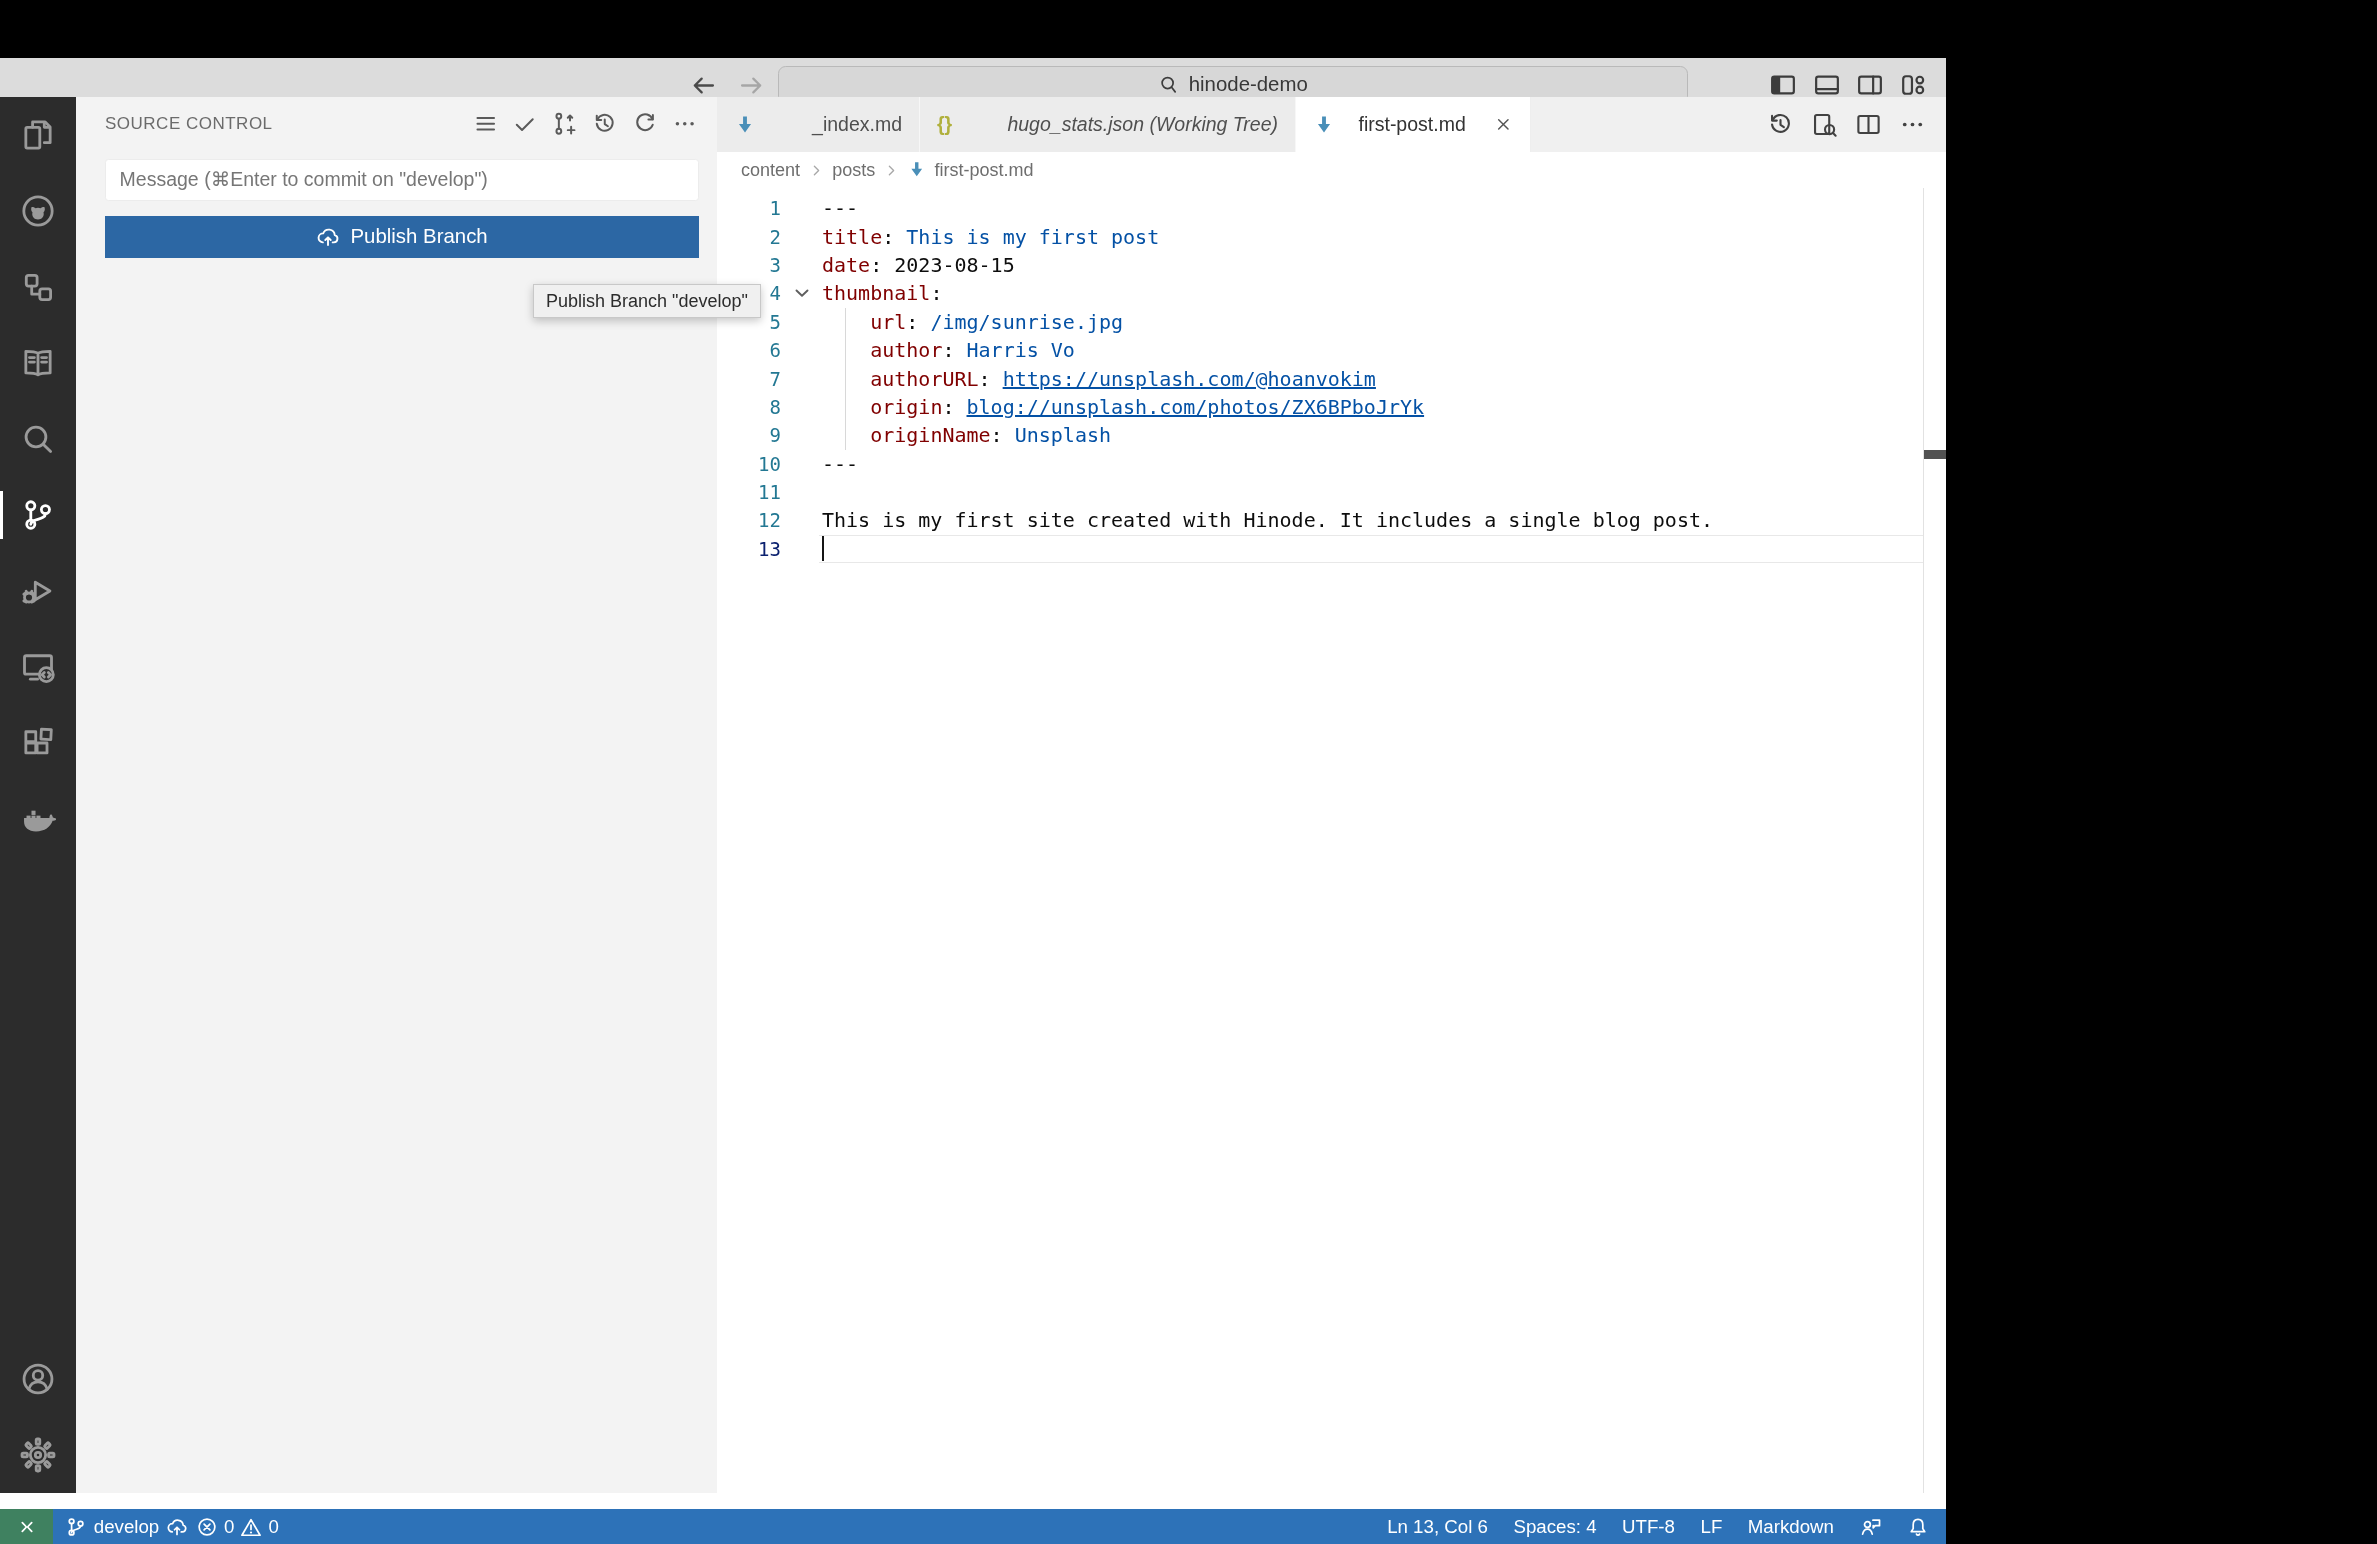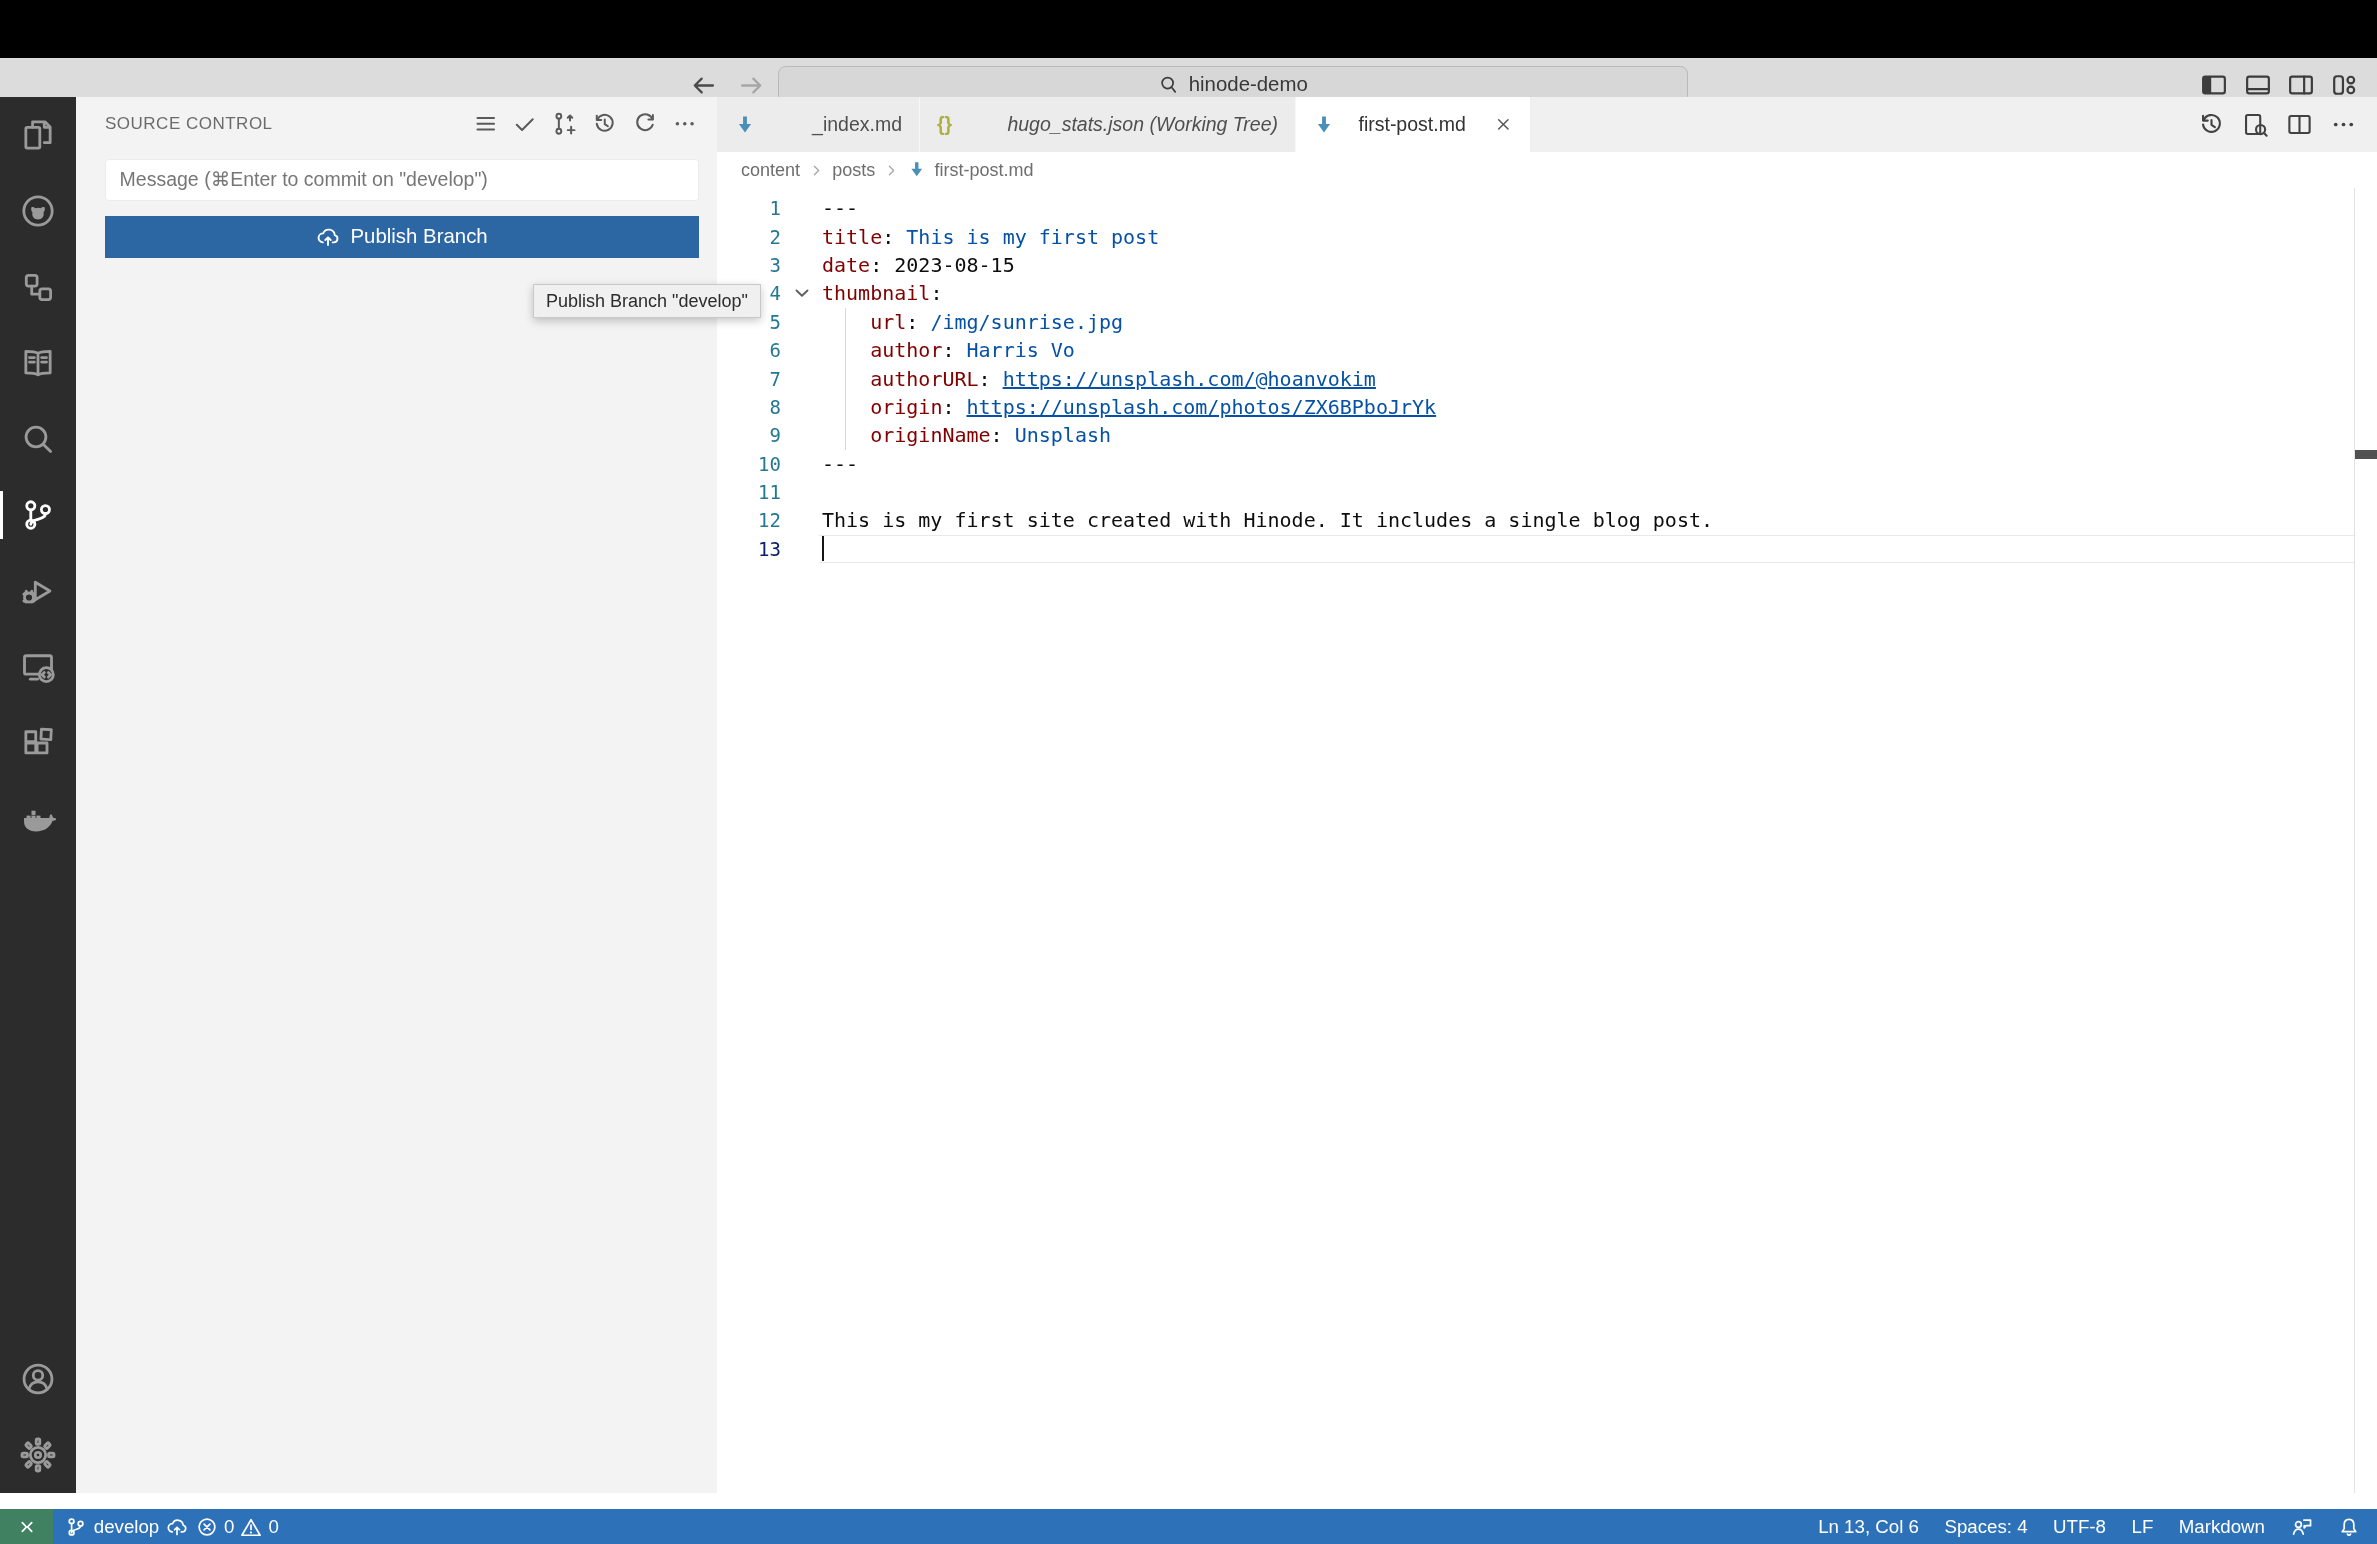--- a/index.html
+++ b/index.html
@@ -1,16 +1,16 @@
 <!DOCTYPE html>
 <html style="--accent: #2c67a4; --status: #2d72b8; --remote: #3f8160; --activity: #2c2c2c; --sidebar: #f3f3f3; --titlebar: #dcdcdc; --tab-inactive: #ececec; --ykey: #800000; --ystr: #0451a5; --lnum: #237893; --md: #4a8fb8; --json: #b0b03c;font-size:13.6px"><head>
 <meta charset="utf-8">
 <style>
   html,body{margin:0;padding:0;background:#000;}
-  .window{position:relative;width:2377px;height:1545px;overflow:hidden;font-family:"Liberation Sans",sans-serif;background:#fff;}
+  .window{position:relative;width:1930px;height:1545px;overflow:hidden;font-family:"Liberation Sans",sans-serif;background:#fff;padding-left:16px;}
   svg{display:block;}
   .stroke{fill:none;stroke:currentColor;stroke-width:1.25;stroke-linecap:round;stroke-linejoin:round;}
 
   
   .top-strip{position:absolute;left:0;top:0;width:100%;height:58px;background:#000;}
   .title-bar{position:absolute;left:0;top:58px;width:100%;height:55px;background:var(--titlebar);border-bottom:0.8px solid #c6c6c6;box-sizing:border-box;}
   .nav-arrows{position:absolute;left:689px;top:0;height:54px;display:flex;align-items:center;gap:18.7px;}
   .nav-arrows svg{width:29px;height:29px;}
   .nav-back{color:#4a4a4a;} .nav-fwd{color:#a6a6a6;}
   .command-center{position:absolute;left:778px;top:7.6px;width:910px;height:38px;background:#d7d7d7;border:1.3px solid #b9b9b9;border-radius:7.6px;display:flex;align-items:center;justify-content:center;gap:8.5px;color:#3d3d3d;box-sizing:border-box;}
@@ -422,21 +422,21 @@
             <div class="code-line">
               <i class="guide"></i>
               <span class="ln">7</span>
               <span class="fold-slot"></span>
               <span class="ctext"><span class="tk-plain">    </span><span class="tk-key">authorURL</span><span class="tk-plain">: </span><span class="tk-link">https://unsplash.com/@hoanvokim</span></span>
             </div>
             <div class="code-line">
               <i class="guide"></i>
               <span class="ln">8</span>
               <span class="fold-slot"></span>
-              <span class="ctext"><span class="tk-plain">    </span><span class="tk-key">origin</span><span class="tk-plain">: </span><span class="tk-link">https://unsplash.com/photos/ZX6BPboJrYk</span></span>
+              <span class="ctext"><span class="tk-plain">    </span><span class="tk-key">origin</span><span class="tk-plain">: </span><span class="tk-link">blog://unsplash.com/photos/ZX6BPboJrYk</span></span>
             </div>
             <div class="code-line">
               <i class="guide"></i>
               <span class="ln">9</span>
               <span class="fold-slot"></span>
               <span class="ctext"><span class="tk-plain">    </span><span class="tk-key">originName</span><span class="tk-plain">: </span><span class="tk-str">Unsplash</span></span>
             </div>
             <div class="code-line">
               <span class="ln">10</span>
               <span class="fold-slot"></span>

